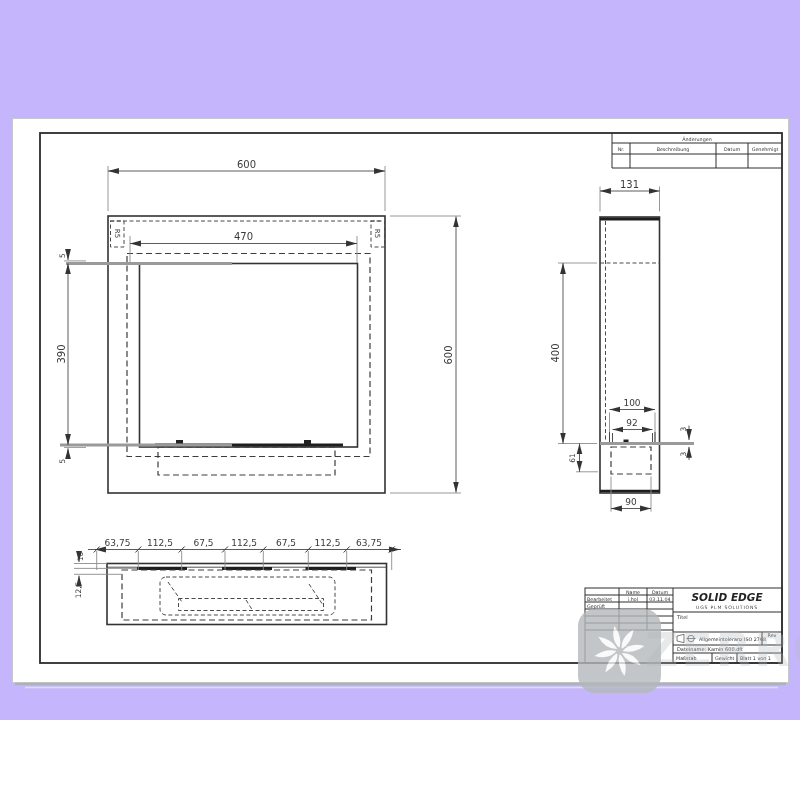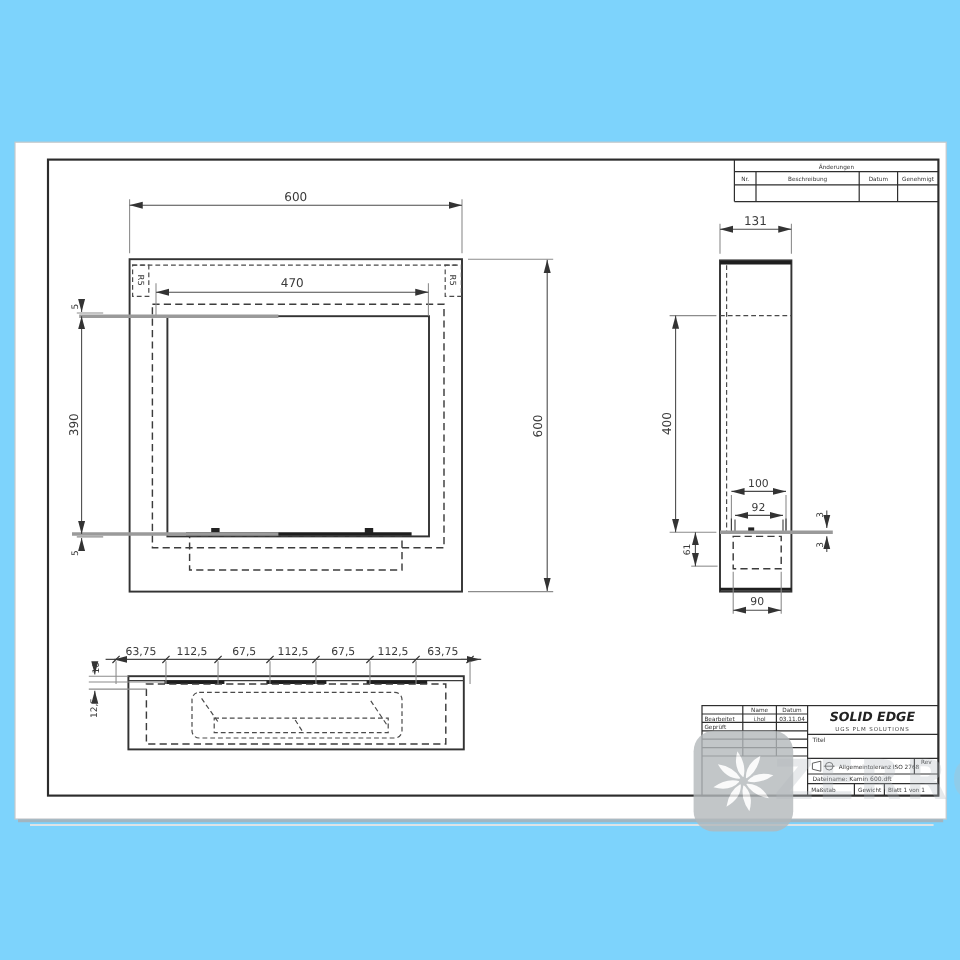--- a/index.html
+++ b/index.html
@@ -1,16 +1,16 @@
 <!DOCTYPE html>
 <html><head>
 <meta charset="utf-8">
 <style>
   html,body{margin:0;padding:0;background:#fff;}
-  .stage{position:relative;width:800px;height:800px;background:#7dd3fc;overflow:hidden;
+  .stage{position:relative;width:800px;height:720px;background:#c4b5fd;overflow:hidden;
          font-family:"DejaVu Sans",sans-serif;}
   svg{position:absolute;left:0;top:0;}
   
   .ln   {stroke:#333;stroke-width:1.6;fill:none}
   .thin {stroke:#3c3c3c;stroke-width:.9;fill:none}
   .tl   {stroke:#2e2e2e;stroke-width:1;fill:none}
   .frame{stroke:#2c2c2c;stroke-width:1.8;fill:none}
   .dash {stroke:#3c3c3c;stroke-width:1.2;fill:none;stroke-dasharray:6 3.5}
   .dash2{stroke:#4a4a4a;stroke-width:1;fill:none;stroke-dasharray:4 2.5}
   .ext  {stroke:#8c8c8c;stroke-width:.9;fill:none}

